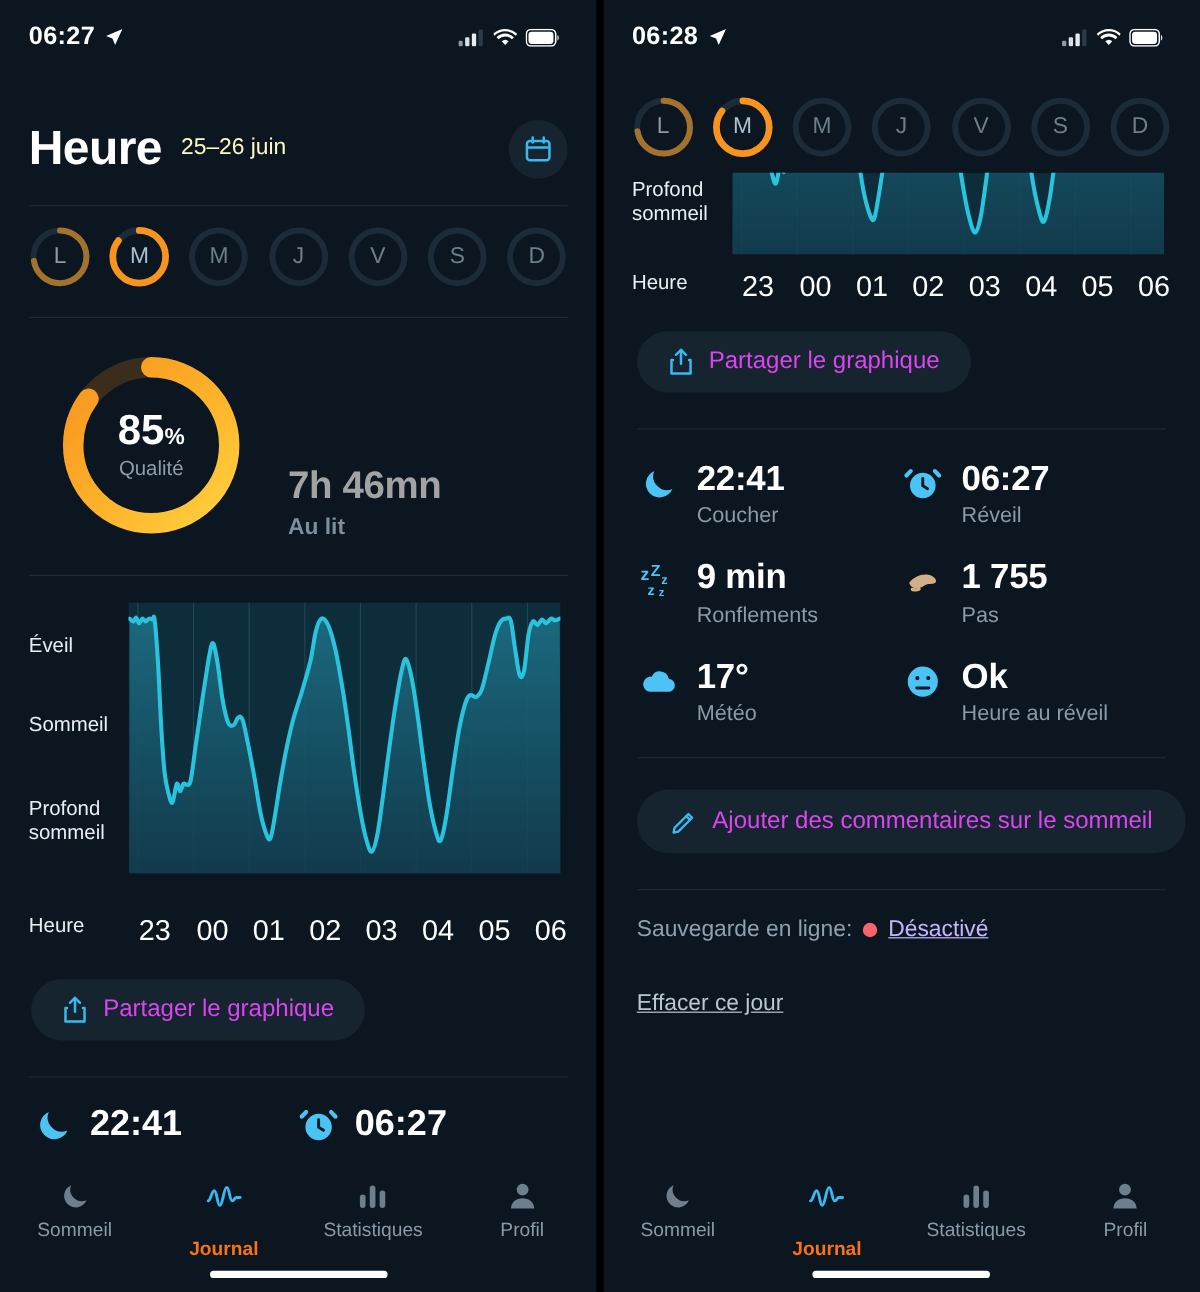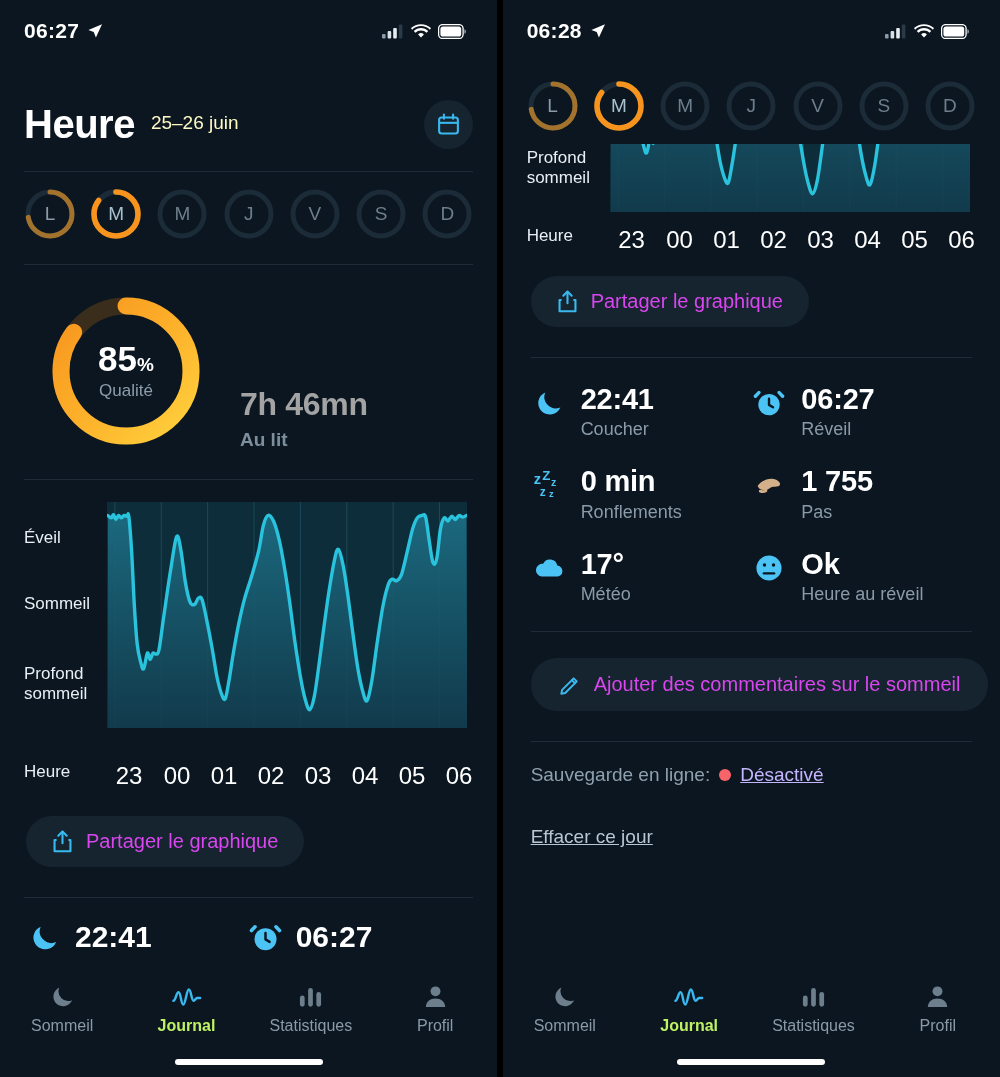--- a/index.html
+++ b/index.html
@@ -124,21 +124,21 @@
   .mini { flex:1; display:flex; align-items:center; gap:14px; }
   .mini-val { color:#fff; font-size:30px; font-weight:bold; }
 
   
   .tabbar {
     position:absolute; bottom:0; left:0; right:0; height:108px;
     display:flex; align-items:flex-start; padding-top:14px;
   }
   .tab { flex:1; display:flex; flex-direction:column; align-items:center; gap:7px; }
   .tab-lbl { font-size:16px; color:#8a9aa8; }
-  .tab.active .tab-lbl { color:#bef264; font-weight:bold; }
+  .tab.active .tab-lbl { color:#f97316; font-weight:bold;margin-top:16px; }
   .home-ind {
     position:absolute; bottom:12px; left:50%; transform:translateX(-50%);
     width:148px; height:6px; border-radius:3px; background:#fff;
   }
 </style>
 </head>
 <body>
 
 <div class="screens">
 
@@ -522,21 +522,21 @@
           <div class="stat-icon">
             <svg width="32" height="32" viewBox="0 0 24 24">
               <text x="0.5" y="11" font-family="Liberation Sans, sans-serif" font-size="11" font-weight="bold" fill="#4cc3f5">z</text>
               <text x="7" y="8" font-family="Liberation Sans, sans-serif" font-size="10" font-weight="bold" fill="#4cc3f5">Z</text>
               <text x="13.5" y="13" font-family="Liberation Sans, sans-serif" font-size="8" font-weight="bold" fill="#4cc3f5">z</text>
               <text x="5" y="20" font-family="Liberation Sans, sans-serif" font-size="9" font-weight="bold" fill="#4cc3f5">z</text>
               <text x="12" y="21" font-family="Liberation Sans, sans-serif" font-size="7" font-weight="bold" fill="#4cc3f5">z</text>
             </svg>
           </div>
           <div>
-            <div class="stat-val">0 min</div>
+            <div class="stat-val">9 min</div>
             <div class="stat-lbl">Ronflements</div>
           </div>
         </div>
         <div class="stat">
           <div class="stat-icon">
             <svg width="32" height="32" viewBox="0 0 24 24">
               <path d="M3.5 12.5c2.5-3.5 7-5.5 11-5.2 2.6.2 4.5 1.4 5.4 2.8.8 1.3.3 2.5-1 2.9-1.6.5-3 .1-4.6.5-1.4.4-2.2 1.4-3.6 2-1.8.8-4.1.6-5.6-.6-1-.8-1.3-1.6-1.6-2.4z" fill="#d3b08a"></path>
               <path d="M5.4 16.6c1.5.5 3.2.4 4.3-.2" fill="none" stroke="#d3b08a" stroke-width="2" stroke-linecap="round"></path>
             </svg>
           </div>

